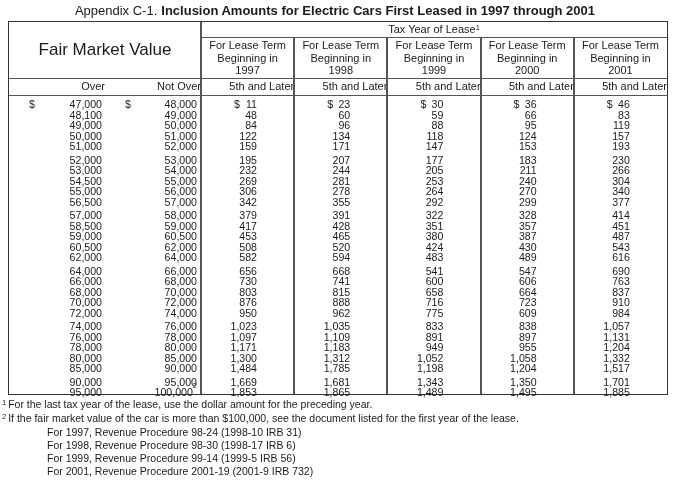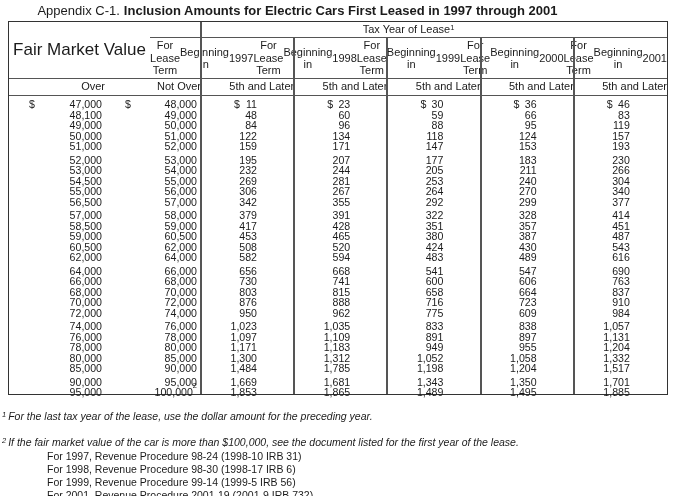--- a/index.html
+++ b/index.html
@@ -1,38 +1,38 @@
 <!DOCTYPE html>
 <html><head>
 <meta charset="utf-8">
 <style>
   html,body{margin:0;padding:0;background:#fff;}
   body{
     width:676px;height:496px;position:relative;overflow:hidden;
     font-family:"Liberation Sans","DejaVu Sans",sans-serif;
     color:#1b1b1b;-webkit-font-smoothing:antialiased;
   }
-  .title{position:absolute;top:3px;left:0;width:595px;text-align:center;font-size:13px;white-space:nowrap;}
+  .title{position:absolute;top:3px;left:0;width:595px;text-align:right;font-size:13px;white-space:nowrap;}
   .title .prefix{font-weight:normal;margin-right:4px;}
   .title .main{font-weight:bold;}
 
   .tbl{position:absolute;left:8px;top:21px;width:658px;height:372px;border:1.5px solid #333;box-sizing:content-box;background:#fff;}
   .vline{position:absolute;width:1.5px;background:#555;bottom:0;}
   .vl-fmv{left:191px;top:0;}
   .vl-1{left:284px;top:15px;}
   .vl-2{left:377px;top:15px;}
   .vl-3{left:471px;top:15px;}
   .vl-4{left:564px;top:15px;}
 
   .hdr{display:flex;border-bottom:1.5px solid #555;height:56px;}
   .fmv-head{width:192px;display:flex;align-items:center;justify-content:center;font-size:17px;}
   .lease-block{flex:1;display:flex;flex-direction:column;}
   .taxyear{height:15px;line-height:14px;text-align:center;font-size:11px;border-bottom:1.5px solid #555;}
   .lease-cells{flex:1;display:flex;}
-  .hcell{flex:1;display:flex;flex-direction:row;align-items:center;justify-content:center;font-size:11px;line-height:12.5px;text-align:center;}
+  .hcell{flex:1;display:flex;flex-direction:column;align-items:center;justify-content:center;font-size:11px;line-height:12.5px;text-align:center;}
 
   .subhdr{display:flex;height:16px;line-height:15px;font-size:11px;border-bottom:1.5px solid #555;}
   .sh{text-align:right;}
   .sh-over{width:96px;}
   .sh-notover{width:96px;}
   .sh-later{flex:1;}
 
   .tbody{padding-top:3px;font-size:10.6px;}
   .group{margin-top:3px;}
   .group:first-child{margin-top:0;}
@@ -45,21 +45,21 @@
   .c-over .v{width:93px;}
   .c-notover .v{width:92px;}
   .c-amt .v{width:56px;}
   .cell .dol{position:absolute;top:0;}
   .c-over .dol{left:20px;}
   .c-notover .dol{left:20px;}
   .c-amt .dol{left:33px;}
   sup,.supmark{font-size:7.5px;position:relative;top:-3px;line-height:0;}
 
   .footnotes{position:absolute;left:2px;top:397px;width:670px;font-size:10.5px;}
-  .fnote{margin-top:13px;line-height:13px;font-style:italic;}
+  .fnote{margin-top:1px;line-height:13px;}
   .fnote .supmark{margin-right:2px;}
   .fn-details{margin-top:1px;}
   .fn-detail{margin-left:45px;line-height:13px;}
 </style>
 </head>
 <body>
 
 <div class="title">
   <span class="prefix">Appendix C-1.</span><span class="main">Inclusion Amounts for Electric Cars First Leased in 1997 through 2001</span>
 </div>
@@ -308,21 +308,21 @@
           <div class="cell c-over">
             <span class="v">55,000</span>
           </div>
           <div class="cell c-notover">
             <span class="v">56,000</span>
           </div>
           <div class="cell c-amt">
             <span class="v">306</span>
           </div>
           <div class="cell c-amt">
-            <span class="v">267</span>
+            <span class="v">278</span>
           </div>
           <div class="cell c-amt">
             <span class="v">264</span>
           </div>
           <div class="cell c-amt">
             <span class="v">270</span>
           </div>
           <div class="cell c-amt">
             <span class="v">340</span>
           </div>

